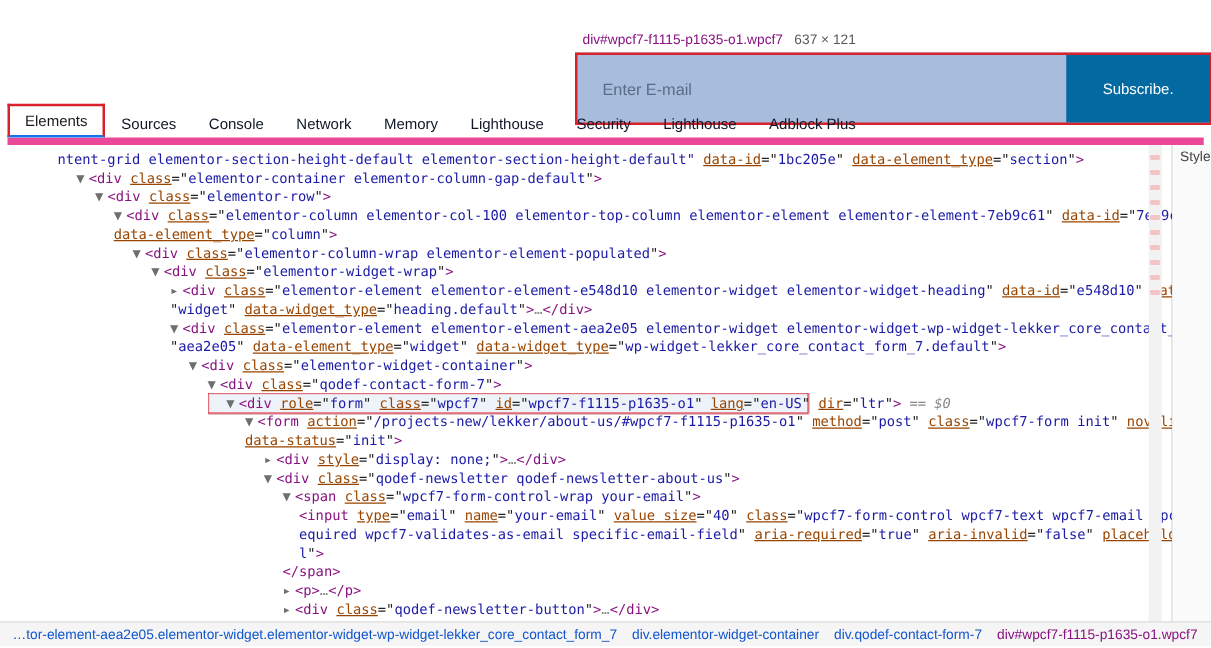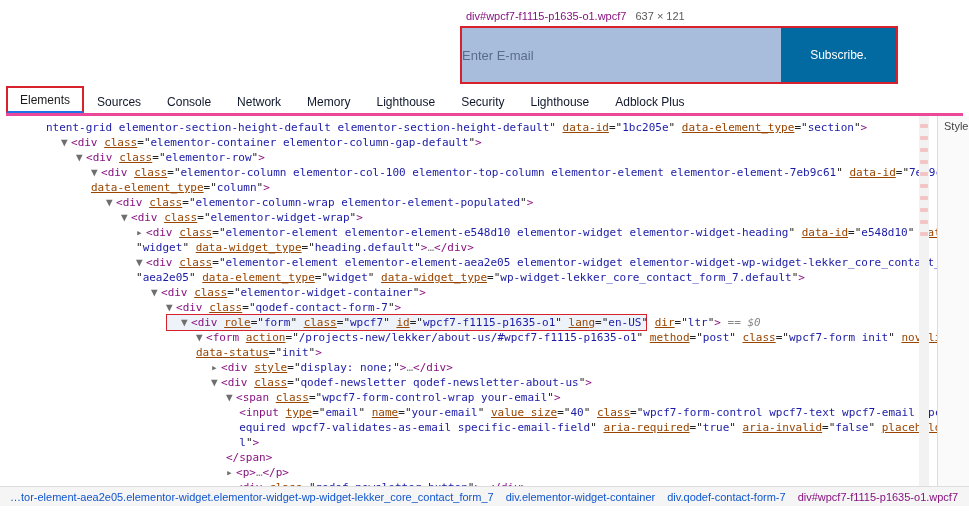--- a/index.html
+++ b/index.html
@@ -1,26 +1,26 @@
 <!DOCTYPE html>
 <html><head>
 <meta charset="utf-8">
 <style>
 * { box-sizing: border-box; margin: 0; padding: 0; }
 body { font-family: -apple-system, "Segoe UI", Arial, sans-serif; font-size: 11px; color: #333; background: #fff; width: 969px; height: 518px; overflow: hidden; position: relative; }
 
-.top-preview { position: absolute; top: 8px; left: 460px; width: 438px; }
+.top-preview { position: absolute; top: 24px; left: 460px; width: 510px; }
 .tooltip { display: inline-block; padding: 2px 6px; font-size: 11px; margin-bottom: 2px; }
 .tooltip .sel { color: #881280; font-weight: 500; }
 .tooltip .dims { color: #5a5a5a; margin-left: 6px; }
 .preview-box { border: 2px solid #d7222e; background: #a8bddb; height: 58px; display: flex; align-items: stretch; }
-.preview-input { flex: 1; display: flex; align-items: center; color: #596c8a; font-size: 13px; }
+.preview-input { flex: 1; display: flex; align-items: center; padding-left: 20px; color: #596c8a; font-size: 13px; }
 .preview-btn { width: 115px; background: #0369a1; color: #fff; display: flex; align-items: center; justify-content: center; font-size: 12px; }
 
-.tabs { position: absolute; top: 90px; left: 6px; right: 6px; height: 26px; border-bottom: 3px solid #ec4899; display: flex; align-items: flex-end; }
+.tabs { position: absolute; top: 90px; left: 6px; right: 6px; height: 26px; border-bottom: 6px solid #ec4899; display: flex; align-items: flex-end; }
 .tab { padding: 5px 12px 4px; font-size: 12px; color: #0f172a; cursor: pointer; border: 1px solid transparent; border-bottom: none; }
 .tab.active { color: #1a1a1a; border: 2px solid #d7222e; border-bottom: 2px solid #1a73e8; background: #fff; }
 
 .panels { position: absolute; top: 116px; left: 0; right: 0; bottom: 20px; display: flex; }
 .dom-panel { flex: 1; overflow: auto; padding: 4px 0 4px 6px; font-family: Menlo, Consolas, monospace; font-size: 11px; line-height: 15px; color: #222; }
 .styles-panel { width: 32px; border-left: 1px solid #ddd; padding: 4px 6px; font-size: 11px; color: #444; background: #fafafa; }
 
 .ln { white-space: nowrap; }
 .ind0{padding-left:40px}.ind1{padding-left:55px}.ind2{padding-left:70px}.ind3{padding-left:85px}.ind4{padding-left:100px}.ind5{padding-left:115px}.ind6{padding-left:130px}.ind7{padding-left:145px}.ind8{padding-left:160px}.ind9{padding-left:175px}.ind10{padding-left:190px}.ind11{padding-left:205px}.ind12{padding-left:220px}
 
@@ -28,21 +28,21 @@
 .tag { color:#881280; }
 .attr { color:#994500;text-decoration:underline; }
 .val { color:#1a1aa6; }
 .eq { color:#222; }
 .dots { color:#888; }
 .eqsel { color:#888; font-style: italic; }
 
 .hl-row { position: relative; }
 .hl-row::before { content:""; position:absolute; left:160px; right:290px; top:-1px; bottom:-1px; border:1px solid #d7222e; background:#eef3fa; z-index:-1; }
 
-.crumb { position:absolute; left:0; right:0; bottom:12px; height:20px; border-top:1px solid #ddd; background:#f5f5f5; display:flex; align-items:center; font-size:11px; overflow:hidden; padding:0 4px; }
+.crumb { position:absolute; left:0; right:0; bottom:1px; height:20px; border-top:1px solid #ddd; background:#f5f5f5; display:flex; align-items:center; font-size:11px; overflow:hidden; padding:0 4px; }
 .crumb span { margin:0 6px; color:#5a5a5a; white-space:nowrap; }
 .crumb .link { color:#1155cc; }
 .crumb .active-crumb { color:#881280; }
 
 .scroll-strip { position:absolute; top:116px; right:40px; width:10px; bottom:20px; background:#f2f2f2; }
 .scroll-strip i { display:block; height:4px; margin:8px 1px; background:#f2c4c4; border-radius:1px; }
 </style>
 </head>
 <body>
 

